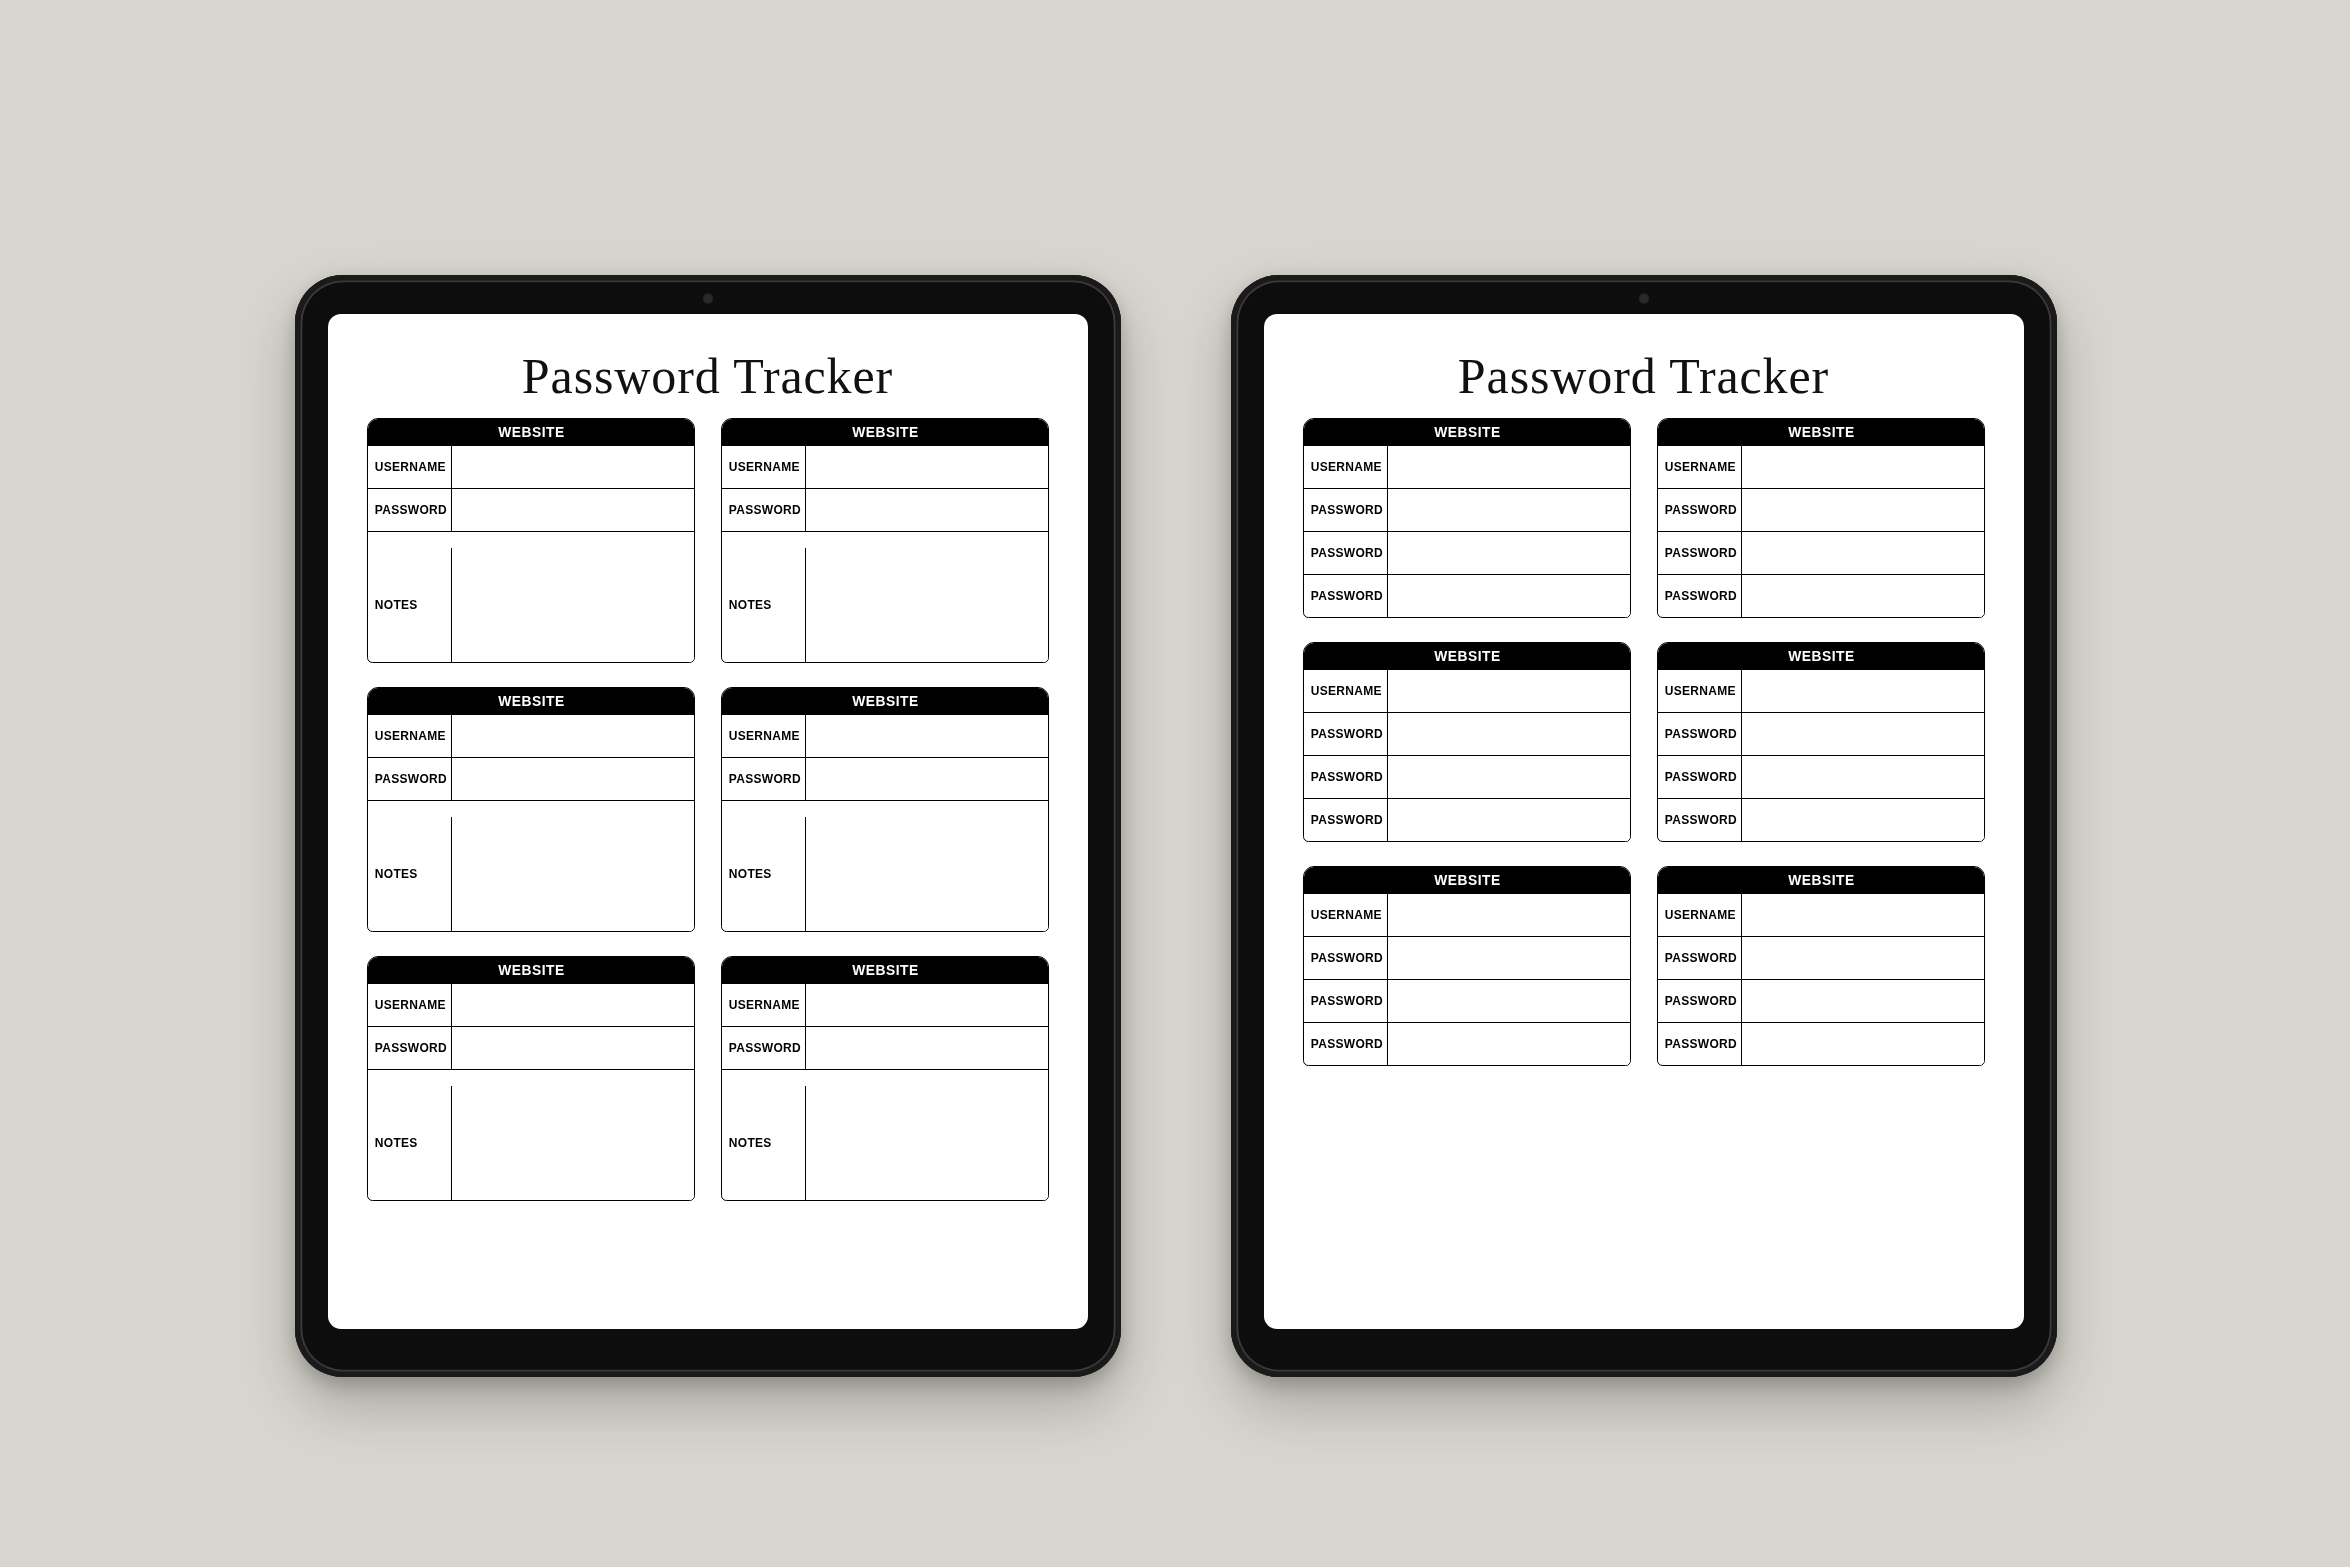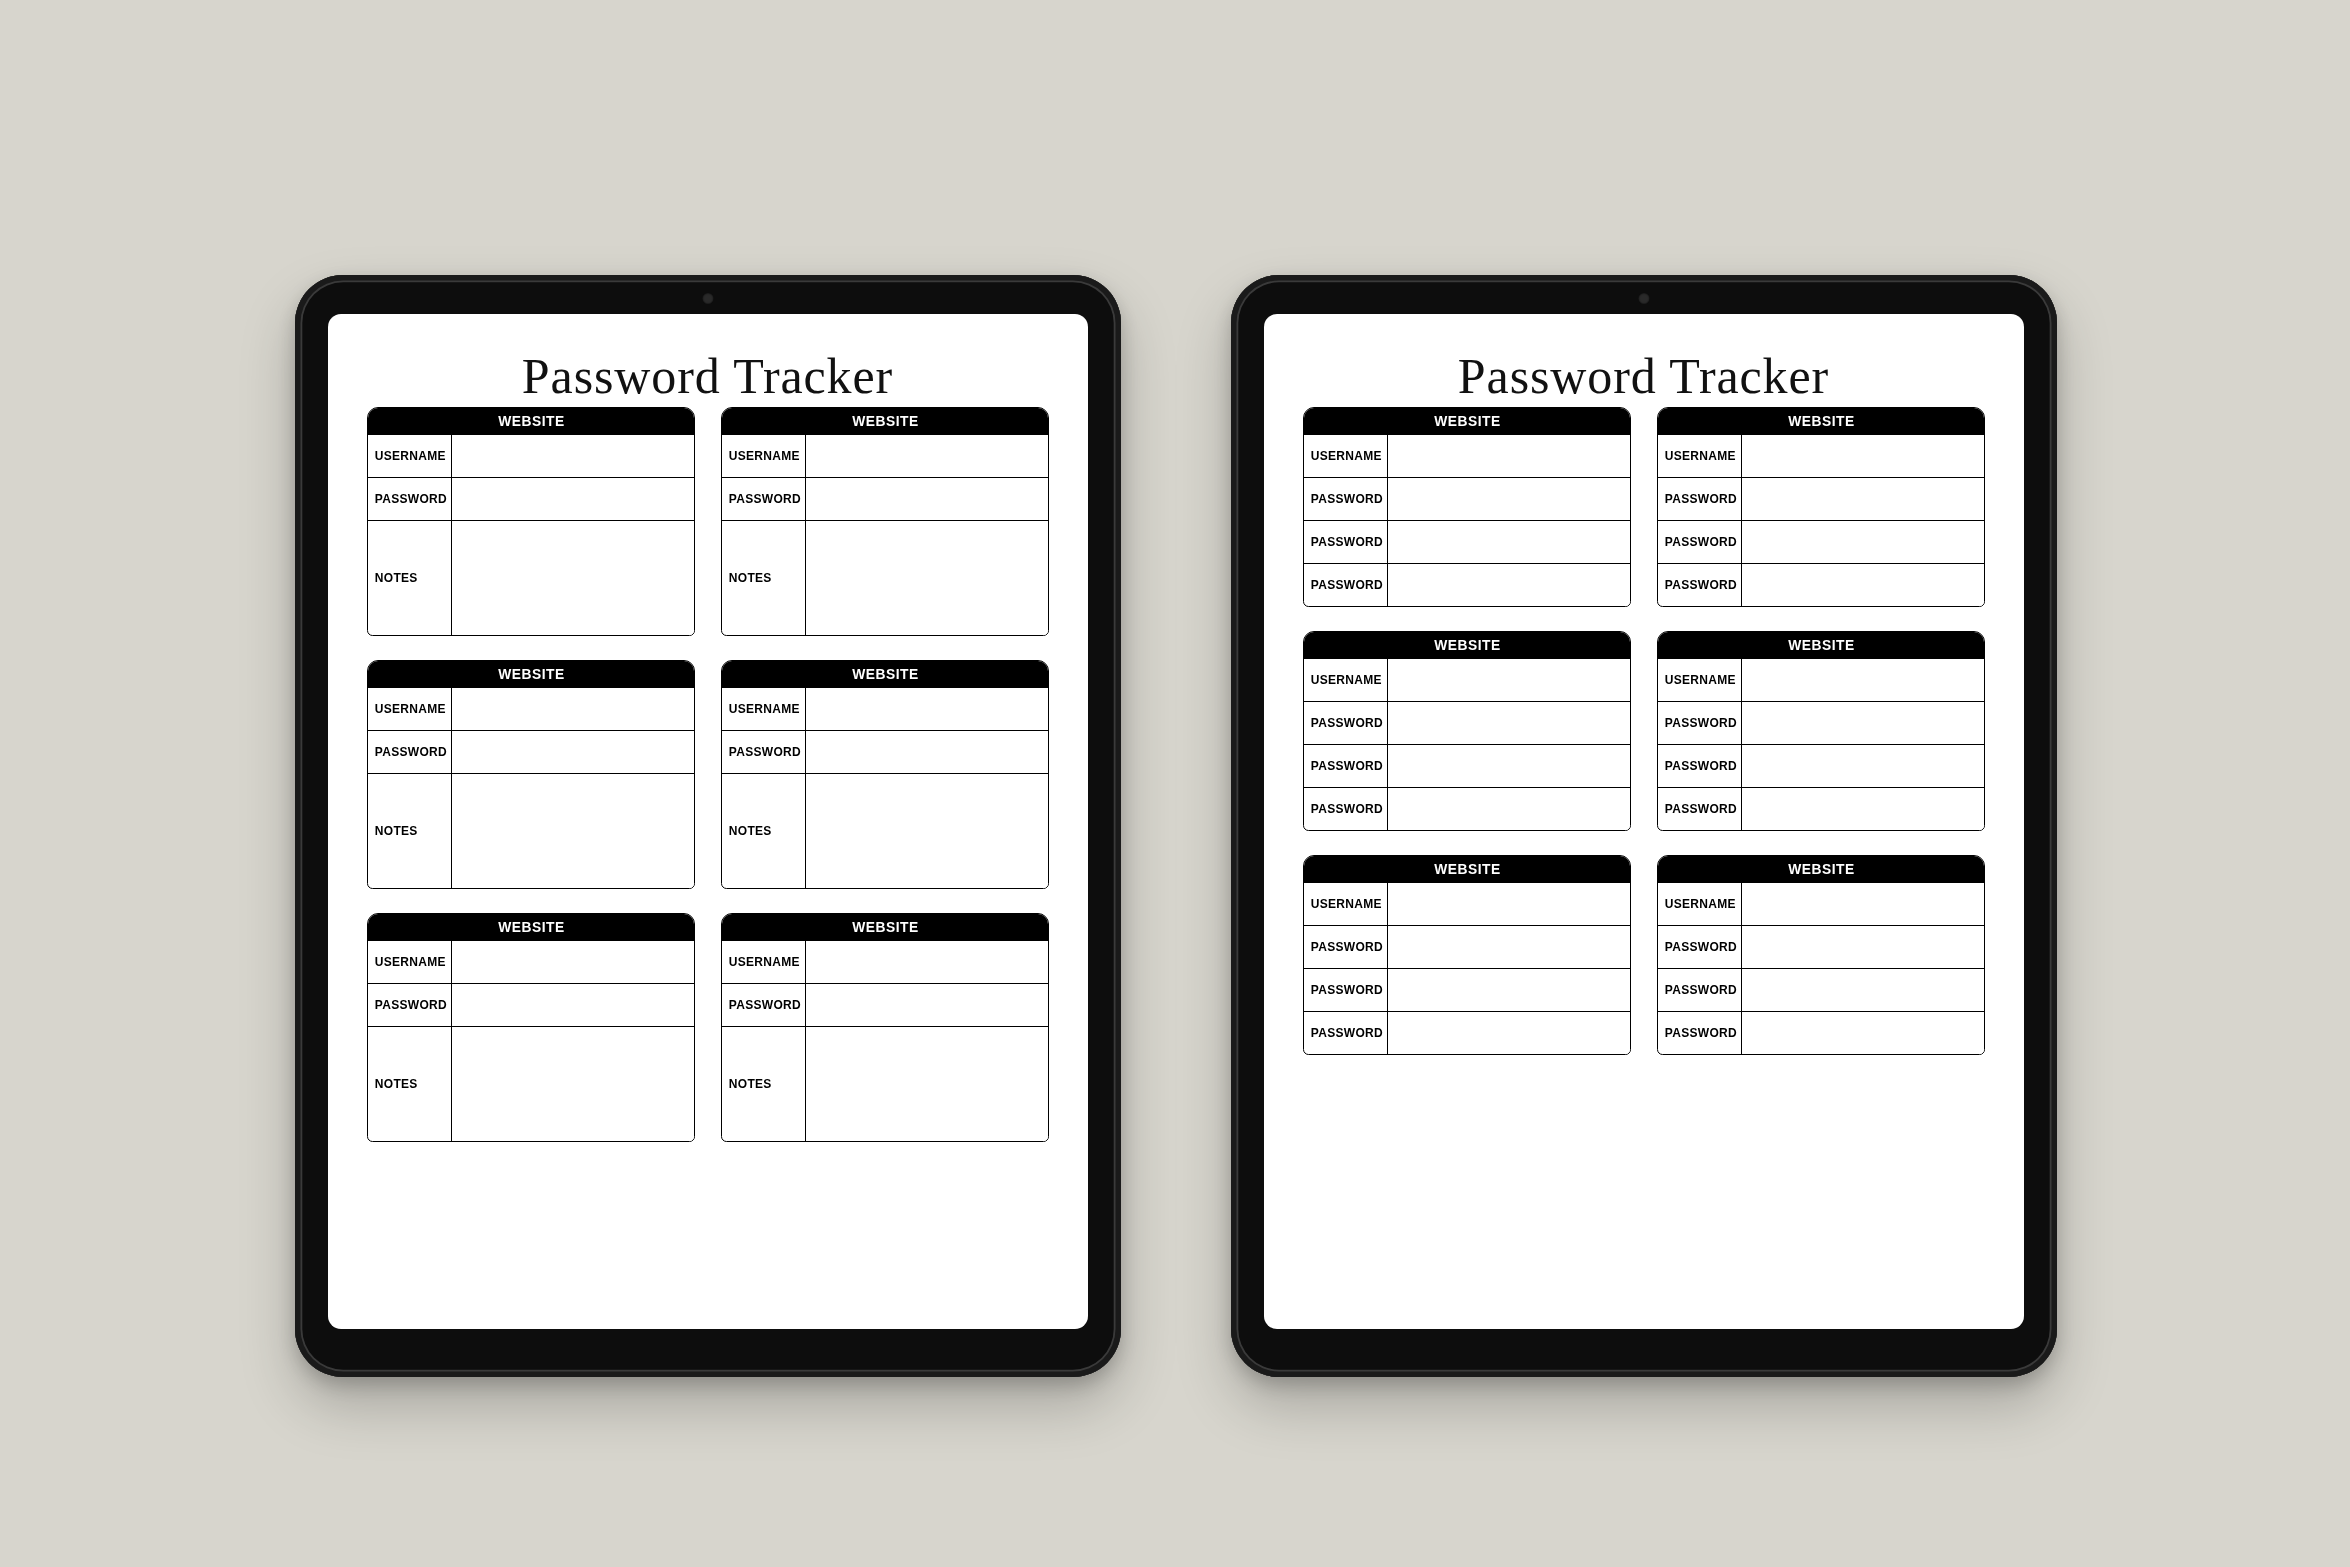--- a/index.html
+++ b/index.html
@@ -58,21 +58,21 @@
     background: #ffffff;
     border-radius: 13px;
     padding: 33px 39px 39px 39px;
     overflow: hidden;
   }
   .title {
     font-family: "Brush Script MT","Segoe Script","Comic Sans MS",cursive;
     font-size: 50px;
     text-align: center;
     color: #111;
-    margin-bottom: 2px;
+    margin-bottom: 13px;
     letter-spacing: 0.9px;
   }
   .grid {
     display: grid;
     grid-template-columns: 1fr 1fr;
     grid-auto-rows: auto;
     column-gap: 26px;
     row-gap: 24px;
   }
   .card {
@@ -117,21 +117,21 @@
     font-size: 12px;
     font-weight: 600;
     color: #000;
     letter-spacing: 0.3px;
   }
   .row-field {
     flex: 1;
     background: #fff;
   }
   .h-sm .row-label, .h-sm .row-field { height: 42px; }
-  .h-lg .row-label, .h-lg .row-field { height: 114px; }
+  .h-lg .row-label, .h-lg .row-field { height: 114px; margin-top: 16px; }
 </style>
 </head>
 <body>
 
 <div class="stage">
 
   <div class="tablet">
     <div class="camera"></div>
     <div class="screen">
       <div class="title">Password Tracker</div>

